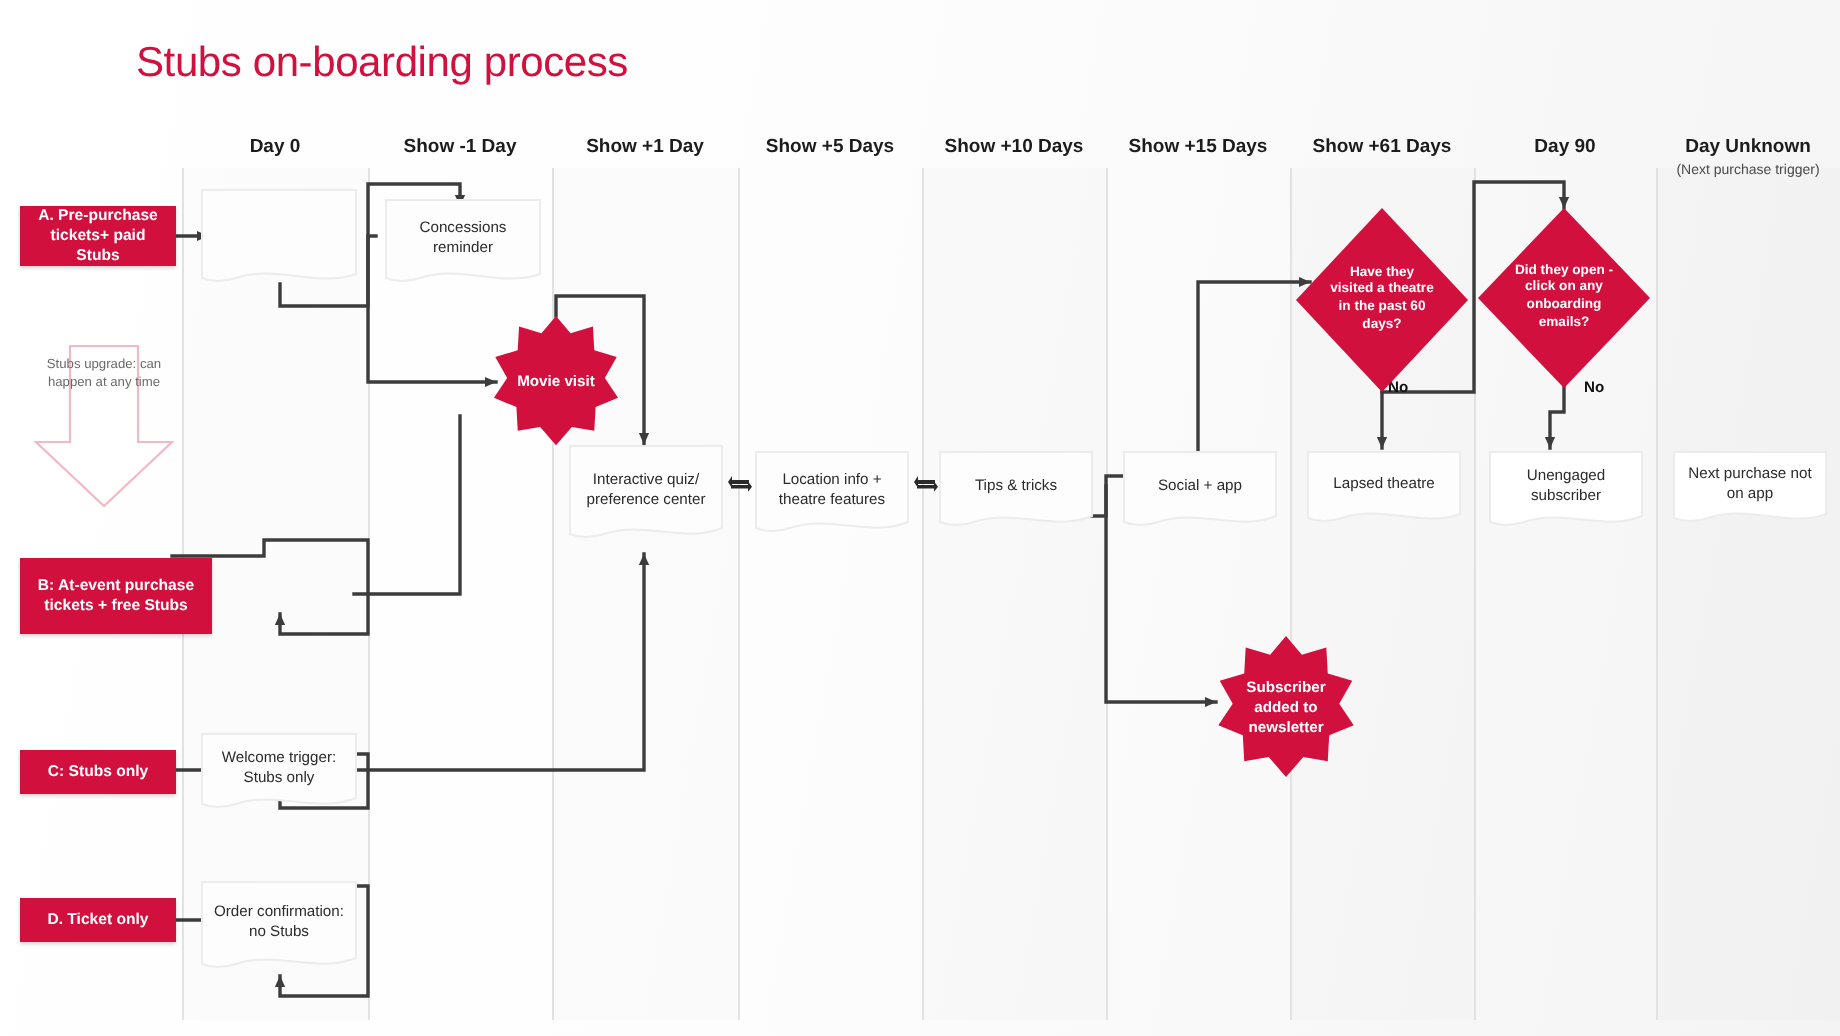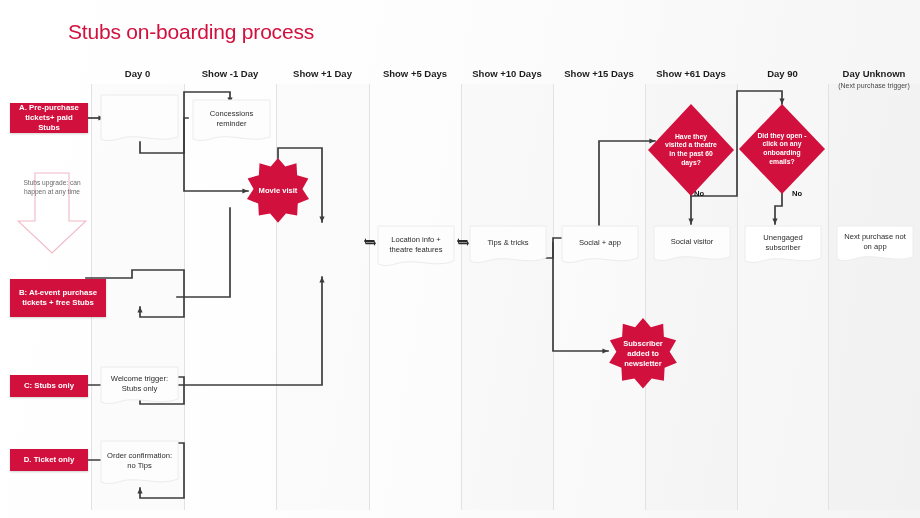--- a/index.html
+++ b/index.html
@@ -198,20 +198,26 @@
     </svg>
   </div>
 
   <div class="doc" style="left:192px;top:99px;width:79px;height:46px;">
     <svg class="docbg" viewBox="0 0 79 46" preserveAspectRatio="none">
       <path d="M1,1 H78 V38 C58,45 38,33 18,40 C12,42 6,42 1,40 Z" fill="#fdfdfd" stroke="#ececec" stroke-width="1"></path>
     </svg>
     <span class="doctxt">Concessions reminder</span>
   </div>
 
+  <div class="doc" style="left:284px;top:222px;width:78px;height:52px;">
+    <svg class="docbg" viewBox="0 0 78 52" preserveAspectRatio="none">
+      <path d="M1,1 H77 V42 C58,50 38,38 18,45 C12,47 6,47 1,45 Z" fill="#fdfdfd" stroke="#ececec" stroke-width="1"></path>
+    </svg>
+    <span class="doctxt">Interactive quiz/ preference center</span>
+  </div>
 
   <div class="doc" style="left:377px;top:225px;width:78px;height:45px;">
     <svg class="docbg" viewBox="0 0 78 45" preserveAspectRatio="none">
       <path d="M1,1 H77 V36 C58,44 38,32 18,39 C12,41 6,41 1,39 Z" fill="#fdfdfd" stroke="#ececec" stroke-width="1"></path>
     </svg>
     <span class="doctxt">Location info + theatre features</span>
   </div>
 
   <div class="doc" style="left:469px;top:225px;width:78px;height:42px;">
     <svg class="docbg" viewBox="0 0 78 42" preserveAspectRatio="none">
@@ -224,21 +230,21 @@
     <svg class="docbg" viewBox="0 0 78 42" preserveAspectRatio="none">
       <path d="M1,1 H77 V33 C58,41 38,29 18,36 C12,38 6,38 1,36 Z" fill="#fdfdfd" stroke="#ececec" stroke-width="1"></path>
     </svg>
     <span class="doctxt">Social + app</span>
   </div>
 
   <div class="doc" style="left:653px;top:225px;width:78px;height:40px;">
     <svg class="docbg" viewBox="0 0 78 40" preserveAspectRatio="none">
       <path d="M1,1 H77 V32 C58,39 38,27 18,34 C12,36 6,36 1,34 Z" fill="#fdfdfd" stroke="#ececec" stroke-width="1"></path>
     </svg>
-    <span class="doctxt">Social visitor</span>
+    <span class="doctxt">Lapsed theatre</span>
   </div>
 
   <div class="doc" style="left:744px;top:225px;width:78px;height:42px;">
     <svg class="docbg" viewBox="0 0 78 42" preserveAspectRatio="none">
       <path d="M1,1 H77 V33 C58,41 38,29 18,36 C12,38 6,38 1,36 Z" fill="#ffffff" stroke="#ececec" stroke-width="1"></path>
     </svg>
     <span class="doctxt">Unengaged subscriber</span>
   </div>
 
   <div class="doc" style="left:836px;top:225px;width:78px;height:40px;">
@@ -253,21 +259,21 @@
     <svg class="docbg" viewBox="0 0 79 42" preserveAspectRatio="none">
       <path d="M1,1 H78 V33 C58,41 38,29 18,36 C12,38 6,38 1,36 Z" fill="#fdfdfd" stroke="#ececec" stroke-width="1"></path>
     </svg>
     <span class="doctxt">Welcome trigger: Stubs only</span>
   </div>
 
   <div class="doc" style="left:100px;top:440px;width:79px;height:48px;">
     <svg class="docbg" viewBox="0 0 79 48" preserveAspectRatio="none">
       <path d="M1,1 H78 V39 C58,47 38,35 18,42 C12,44 6,44 1,42 Z" fill="#fdfdfd" stroke="#ececec" stroke-width="1"></path>
     </svg>
-    <span class="doctxt">Order confirmation: no Tips</span>
+    <span class="doctxt">Order confirmation: no Stubs</span>
   </div>
 
   <div class="swap" style="left:363px;top:237px;">
     <svg width="14" height="14" viewBox="0 0 14 14">
       <path d="M11.5,4 L3,4 L3,2 L1,5 L3,8 L3,6 L11.5,6 Z" fill="#2a2a2a" transform="translate(0,-1)"></path>
       <path d="M2.5,10 L11,10 L11,8 L13,11 L11,14 L11,12 L2.5,12 Z" fill="#2a2a2a" transform="translate(0,-3) scale(1,0.85)"></path>
     </svg>
   </div>
   <div class="swap" style="left:456px;top:237px;">
     <svg width="14" height="14" viewBox="0 0 14 14">

